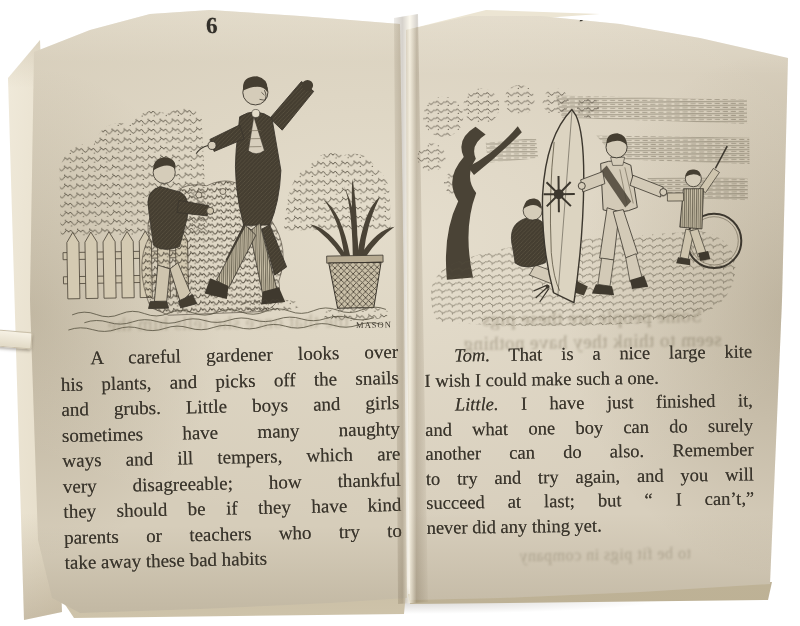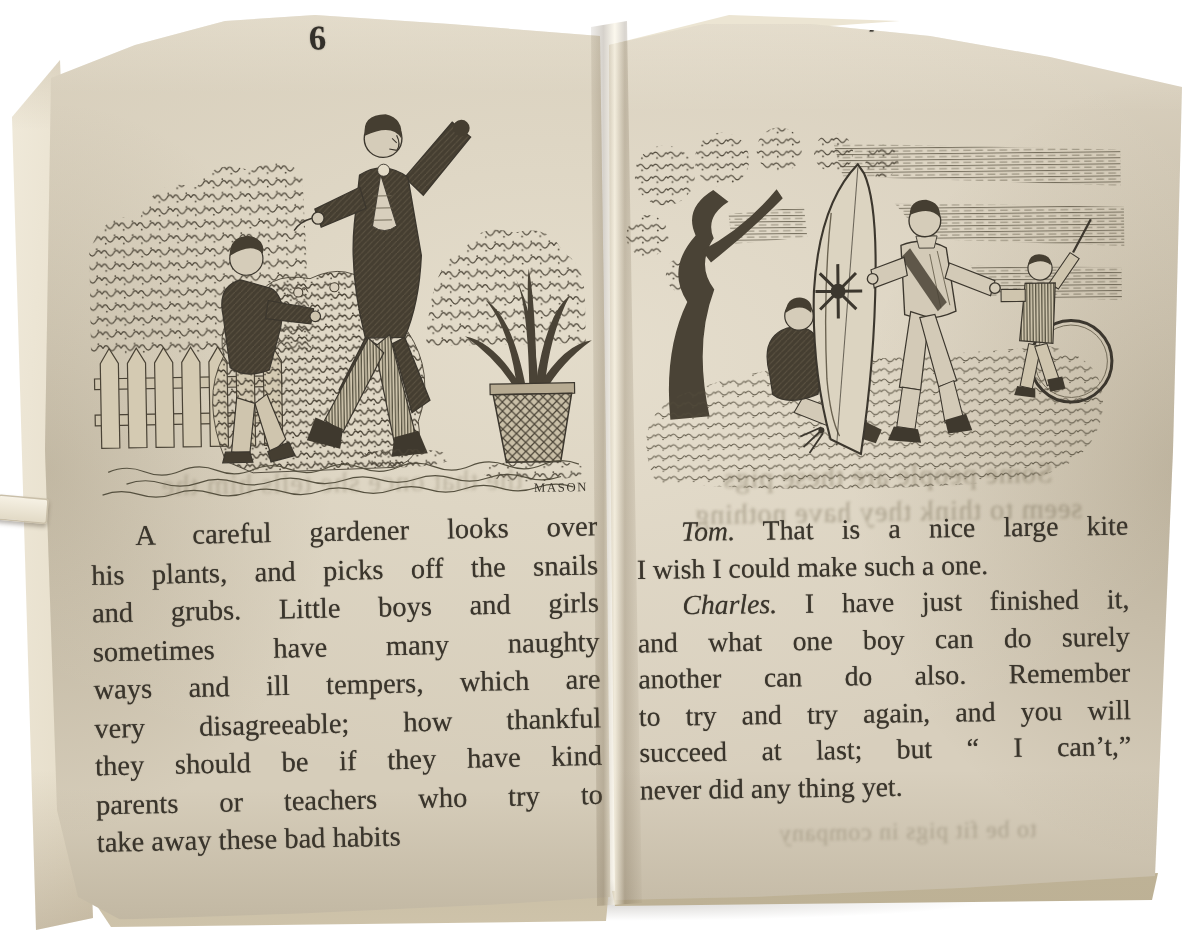--- a/index.html
+++ b/index.html
@@ -332,21 +332,21 @@
     </svg>
 
     <div class="ghost ghost-right-top">
       <div>Some people are these pigs</div>
       <div>seem to think they have nothing</div>
     </div>
 
     <div class="textblock tb-right">
       <div class="tline j ind"><i>Tom.</i><span> That is a nice large kite</span></div>
       <div class="tline l"><span>I wish I could make such a one.</span></div>
-      <div class="tline j ind"><i>Charles.</i><span> I have just finished it,</span></div>
+      <div class="tline j ind"><i>Little.</i><span> I have just finished it,</span></div>
       <div class="tline j"><span>and what one boy can do surely</span></div>
       <div class="tline j"><span>another can do also.  Remember</span></div>
       <div class="tline j"><span>to try and try again, and you will</span></div>
       <div class="tline j"><span>succeed at last; but “ I can’t,”</span></div>
       <div class="tline l"><span>never did any thing yet.</span></div>
     </div>
 
     <div class="ghost ghost-right-bottom">to be fit pigs in company</div>
   </div>
 

